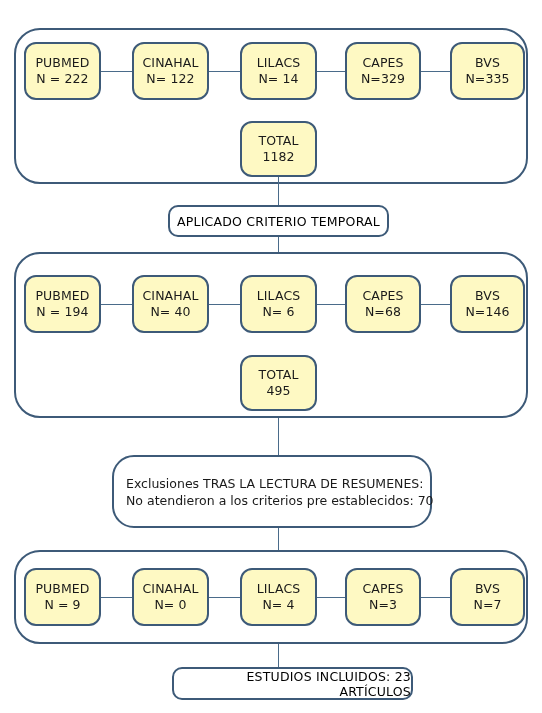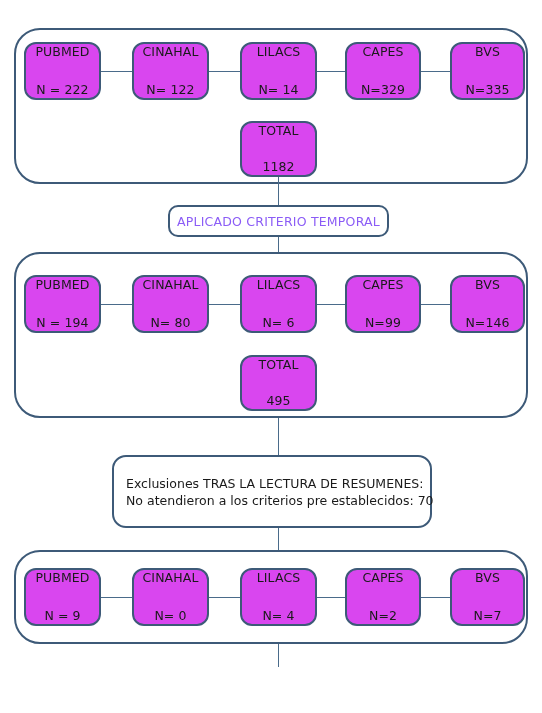--- a/index.html
+++ b/index.html
@@ -25,51 +25,51 @@
     position: absolute;
     border: 2px solid #3d5a78;
     border-radius: 26px;
     background: #ffffff;
     box-sizing: border-box;
   }
   .node {
     position: absolute;
     border: 2px solid #3d5a78;
     border-radius: 12px;
-    background: #d946ef;
+    background: #fef9c3;
     box-sizing: border-box;
     display: flex;
     flex-direction: column;
     align-items: center;
-    justify-content: space-between;
+    justify-content: center;
     text-align: center;
     font-size: 12.5px;
     line-height: 16px;
     letter-spacing: 0.1px;
     color: #1a1a1a;
   }
   .node .l1, .node .l2 { display: block; white-space: nowrap; }
   .pill {
     position: absolute;
     border: 2px solid #3d5a78;
     border-radius: 10px;
     background: #ffffff;
     box-sizing: border-box;
     display: flex;
     align-items: center;
     justify-content: center;
     font-size: 12.5px;
     letter-spacing: 0.2px;
-    color: #8b5cf6;
+    color: #000000;
     text-align: right;
   }
   .textbox {
     position: absolute;
     border: 2px solid #3d5a78;
-    border-radius: 14px;
+    border-radius: 22px;
     background: #ffffff;
     box-sizing: border-box;
     display: flex;
     flex-direction: column;
     justify-content: center;
     padding: 6px 12px;
     font-size: 12.5px;
     line-height: 17px;
     color: #1a1a1a;
   }
@@ -137,33 +137,33 @@
   <div class="group" style="left:14px; top:252px; width:514px; height:166px;"></div>
 
   <div class="node" style="left:24px; top:275px; width:77px; height:58px;">
     <span class="l1">PUBMED</span>
     <span class="l2">N = 194</span>
   </div>
   <div class="hline" style="left:101px; top:304px; width:31px;"></div>
 
   <div class="node" style="left:132px; top:275px; width:77px; height:58px;">
     <span class="l1">CINAHAL</span>
-    <span class="l2">N= 80</span>
+    <span class="l2">N= 40</span>
   </div>
   <div class="hline" style="left:209px; top:304px; width:31px;"></div>
 
   <div class="node" style="left:240px; top:275px; width:77px; height:58px;">
     <span class="l1">LILACS</span>
     <span class="l2">N= 6</span>
   </div>
   <div class="hline" style="left:317px; top:304px; width:28px;"></div>
 
   <div class="node" style="left:345px; top:275px; width:76px; height:58px;">
     <span class="l1">CAPES</span>
-    <span class="l2">N=99</span>
+    <span class="l2">N=68</span>
   </div>
   <div class="hline" style="left:421px; top:304px; width:29px;"></div>
 
   <div class="node" style="left:450px; top:275px; width:75px; height:58px;">
     <span class="l1">BVS</span>
     <span class="l2">N=146</span>
   </div>
 
   <div class="node" style="left:240px; top:355px; width:77px; height:56px;">
     <span class="l1">TOTAL</span>
@@ -194,25 +194,28 @@
   <div class="hline" style="left:209px; top:597px; width:31px;"></div>
 
   <div class="node" style="left:240px; top:568px; width:77px; height:58px;">
     <span class="l1">LILACS</span>
     <span class="l2">N= 4</span>
   </div>
   <div class="hline" style="left:317px; top:597px; width:28px;"></div>
 
   <div class="node" style="left:345px; top:568px; width:76px; height:58px;">
     <span class="l1">CAPES</span>
-    <span class="l2">N=2</span>
+    <span class="l2">N=3</span>
   </div>
   <div class="hline" style="left:421px; top:597px; width:29px;"></div>
 
   <div class="node" style="left:450px; top:568px; width:75px; height:58px;">
     <span class="l1">BVS</span>
     <span class="l2">N=7</span>
   </div>
 
   <div class="vline" style="left:278px; top:644px; height:23px;"></div>
 
+  <div class="pill" style="left:172px; top:667px; width:241px; height:33px;">
+    <span>ESTUDIOS INCLUIDOS: 23 ARTÍCULOS</span>
+  </div>
 
 </div>
 
 </body></html>

